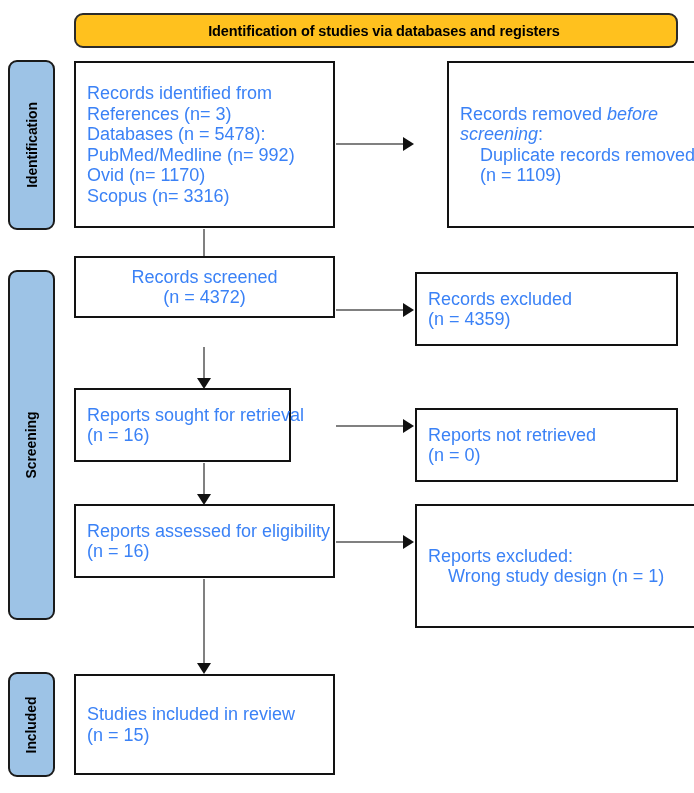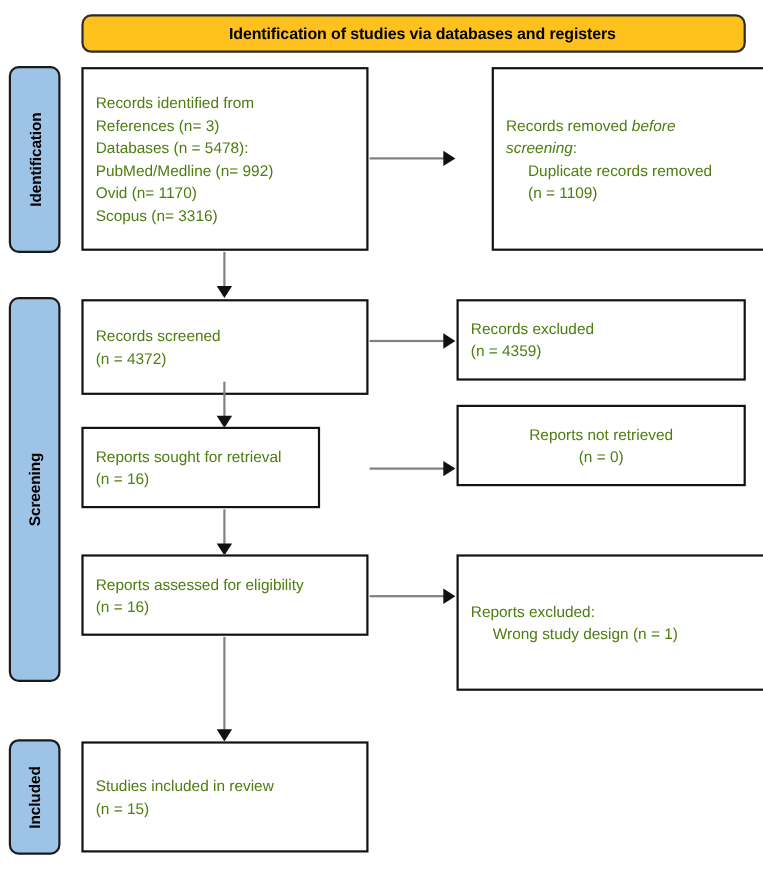--- a/index.html
+++ b/index.html
@@ -60,23 +60,23 @@
     position: absolute;
     background: #ffffff;
     border: 2.5px solid #121212;
     box-sizing: border-box;
     display: flex;
     flex-direction: column;
     justify-content: center;
     padding: 0 11px;
   }
   .flow-box .line {
-    font-size: 14px;
+    font-size: 18px;
     line-height: 20.5px;
-    color: #4d7c0f;
+    color: #3b82f6;
     white-space: pre;
   }
   .flow-box .line.indent {
     padding-left: 20px;
   }
   .flow-box .line em {
     font-style: italic;
   }
 
   
@@ -143,21 +143,21 @@
   <div class="flow-box" style="left:415px; top:61px; width:263px; height:167px;margin-left:32px;">
     <div class="line"><span>Records removed </span><em>before</em></div>
     <div class="line"><em>screening</em><span>:</span></div>
     <div class="line indent">Duplicate records removed</div>
     <div class="line indent">(n = 1109)</div>
   </div>
 
   <div class="conn-v" style="left:203px; top:229px; width:2px; height:38px;"></div>
   <div class="arrow-down" style="left:197px; top:260px;"></div>
 
-  <div class="flow-box" style="left:74px; top:272px; width:261px; height:87px;">
+  <div class="flow-box" style="left:74px; top:256px; width:261px; height:62px;align-items:center;">
     <div class="line">Records screened</div>
     <div class="line">(n = 4372)</div>
   </div>
 
   <div class="conn-h" style="left:336px; top:309px; width:69px;"></div>
   <div class="arrow-right" style="left:403px; top:303px;"></div>
 
   <div class="flow-box" style="left:415px; top:272px; width:263px; height:74px;">
     <div class="line">Records excluded</div>
     <div class="line">(n = 4359)</div>
@@ -167,21 +167,21 @@
   <div class="arrow-down" style="left:197px; top:378px;"></div>
 
   <div class="flow-box" style="left:74px; top:388px; width:217px; height:74px;">
     <div class="line">Reports sought for retrieval</div>
     <div class="line">(n = 16)</div>
   </div>
 
   <div class="conn-h" style="left:336px; top:425px; width:69px;"></div>
   <div class="arrow-right" style="left:403px; top:419px;"></div>
 
-  <div class="flow-box" style="left:415px; top:368px; width:263px; height:74px;align-items:center;">
+  <div class="flow-box" style="left:415px; top:408px; width:263px; height:74px;">
     <div class="line">Reports not retrieved</div>
     <div class="line">(n = 0)</div>
   </div>
 
   <div class="conn-v" style="left:203px; top:463px; width:2px; height:38px;"></div>
   <div class="arrow-down" style="left:197px; top:494px;"></div>
 
   <div class="flow-box" style="left:74px; top:504px; width:261px; height:74px;">
     <div class="line">Reports assessed for eligibility</div>
     <div class="line">(n = 16)</div>

